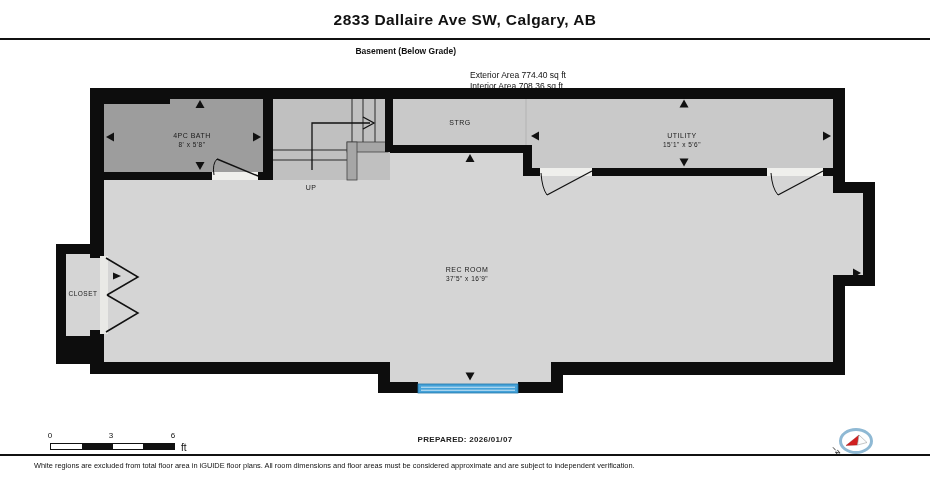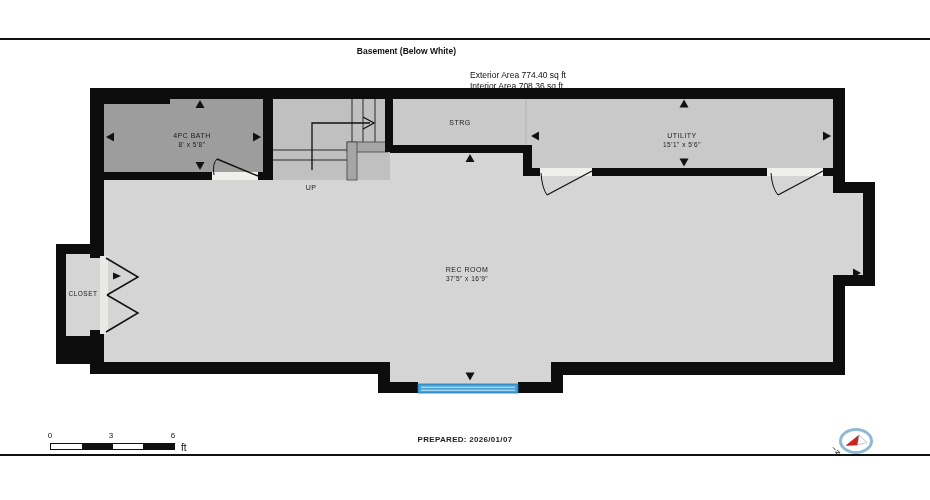--- a/index.html
+++ b/index.html
@@ -21,22 +21,23 @@
   #disclaimer{top:461px;left:34px;font-size:7.4px;color:#111;}
   #plan-svg{position:absolute;left:0;top:0;width:930px;height:500px;pointer-events:none;}
   svg text{font-family:"Liberation Sans","DejaVu Sans",sans-serif;}
   .room-label{fill:#1a1a1a;letter-spacing:.5px;}
 </style>
 </head>
 <body>
 
 <div id="page">
 
+  <div class="abs" id="title">2833 Dallaire Ave SW, Calgary, AB</div>
   <div class="abs" id="title-rule"></div>
-  <div class="abs" id="floor-label">Basement (Below White)</div>
+  <div class="abs" id="floor-label">Basement (Below Grade)</div>
   <div class="abs" id="areas">
     <div>Exterior Area 774.40 sq ft</div>
     <div>Interior Area 708.36 sq ft</div>
   </div>
 
   <svg id="plan-svg" viewBox="0 0 930 500">
 
     <g fill="#d5d5d5">
       <rect x="96" y="94" width="747" height="272"></rect>
       <rect x="388" y="360" width="165" height="26"></rect>
@@ -164,14 +165,15 @@
       <div class="seg w"></div>
         <div class="seg b"></div>
         <div class="seg w"></div>
         <div class="seg b"></div>
     </div>
     <span id="ft-unit">ft</span>
   </div>
 
   <div class="abs" id="prepared">PREPARED: 2026/01/07</div>
   <div class="abs" id="footer-rule"></div>
+  <div class="abs" id="disclaimer">White regions are excluded from total floor area in iGUIDE floor plans. All room dimensions and floor areas must be considered approximate and are subject to independent verification.</div>
 
 </div>
 
 </body></html>

